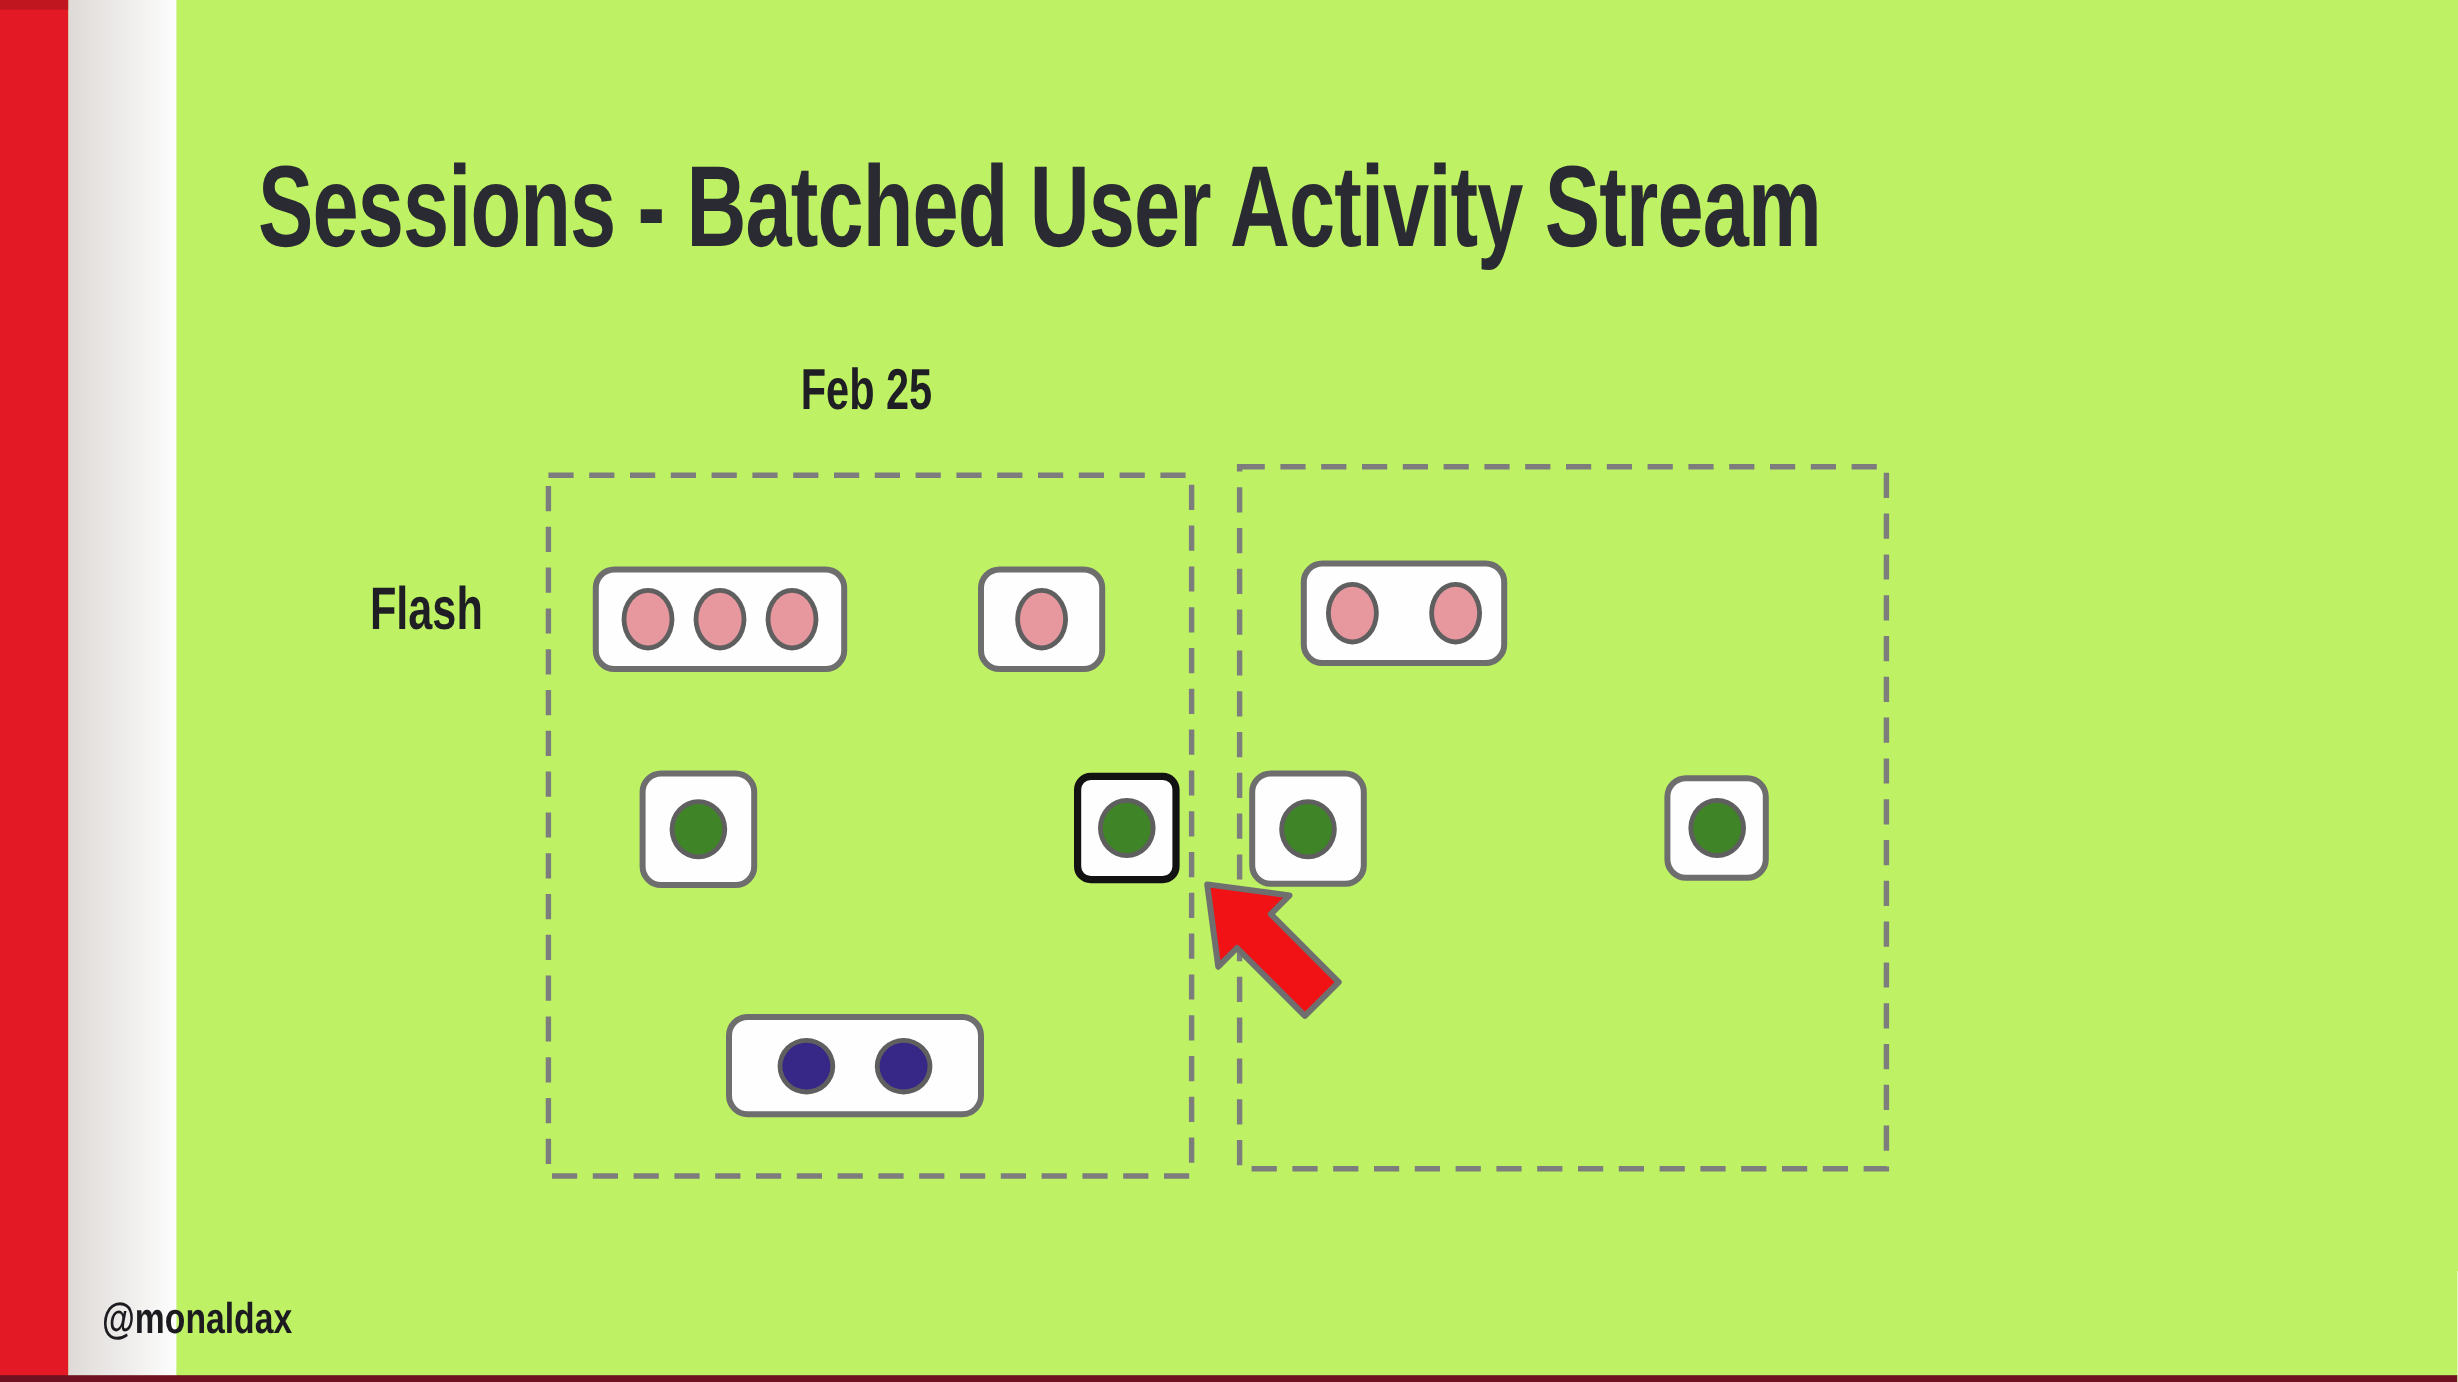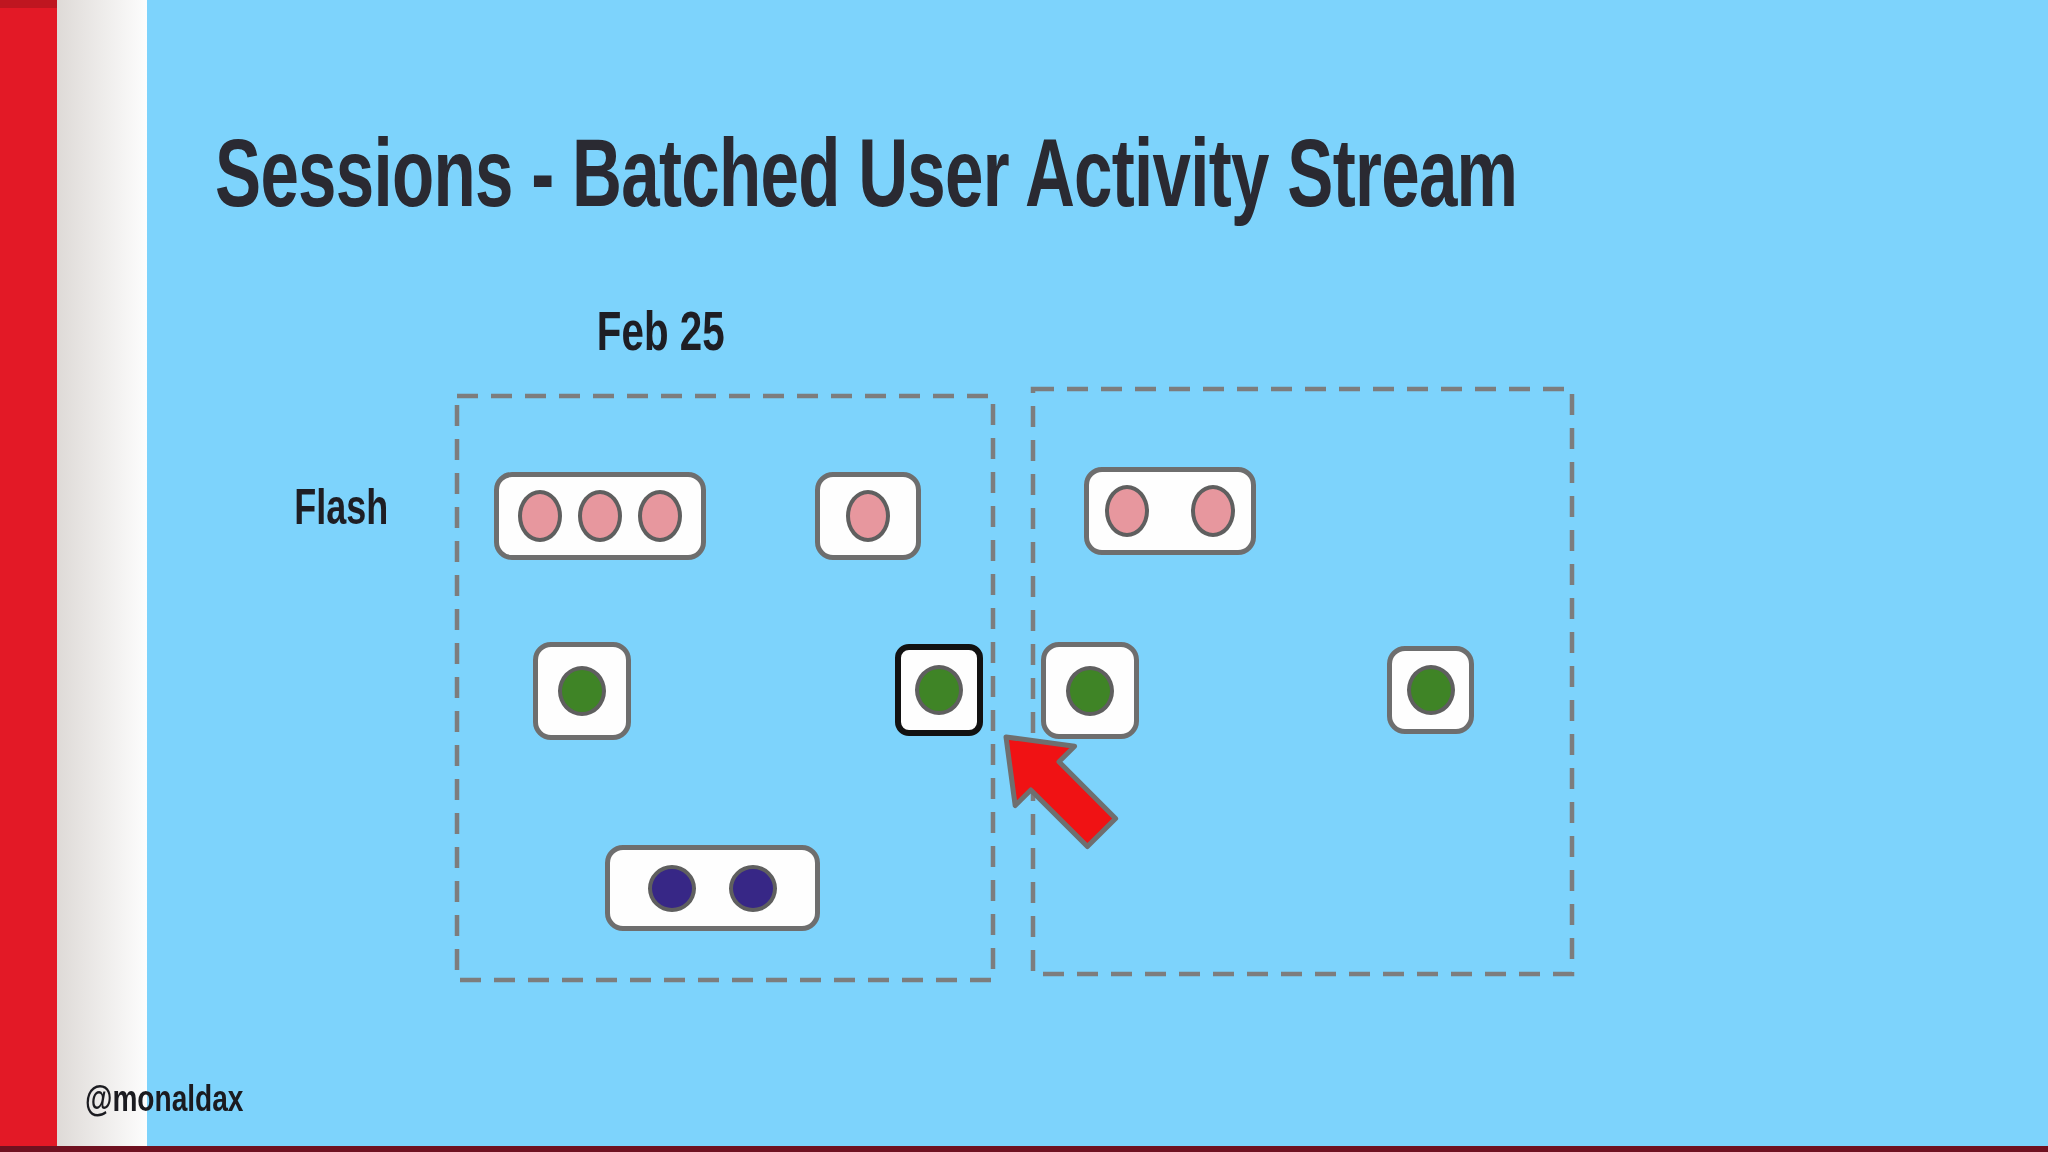--- a/index.html
+++ b/index.html
@@ -1,41 +1,41 @@
 <!DOCTYPE html>
 <html><head>
 <meta charset="utf-8">
 <style>
   html,body{margin:0;padding:0;background:#ffffff;}
   .slide{
     position:relative;
     width:2048px;height:1152px;
     overflow:hidden;
-    background:#7dd3fc;
+    background:#bef264;
     font-family:"Liberation Sans",sans-serif;
     color:#24242c;
   }
   .sidebar{position:absolute;left:0;top:0;width:57px;height:1152px;background:#e31926;}
   .sidebar-cap{position:absolute;left:0;top:0;width:57px;height:8px;background:#bf1620;}
   .sidebar-shadow{position:absolute;left:57px;top:0;width:90px;height:1152px;
     background:linear-gradient(to right,#dedad7,#fdfdfd);}
   .bottom-strip{position:absolute;left:0;bottom:0;width:2048px;height:6px;background:#6f1120;}
 
   .title{position:absolute;left:215px;top:118px;font-size:96px;font-weight:600;
     white-space:nowrap;color:#2a2a32;transform:scaleX(.72);transform-origin:left top;
     letter-spacing:-1px;}
 
-  .col-label{position:absolute;top:298px;width:300px;text-align:left;font-size:56px;
+  .col-label{position:absolute;top:298px;width:300px;text-align:center;font-size:48px;
     font-weight:600;color:#1e1e24;}
   .col-label>span{display:inline-block;transform:scaleX(.72);transform-origin:center top;
     white-space:nowrap;}
   .col-feb25{left:572px;}
   .col-feb26{left:1168px;top:295px;}
 
-  .row-label{position:absolute;left:191px;width:300px;text-align:center;font-size:50px;
+  .row-label{position:absolute;left:205px;width:300px;text-align:center;font-size:50px;
     font-weight:600;color:#1e1e24;}
   .row-label>span{display:inline-block;transform:scaleX(.72);transform-origin:center top;
     white-space:nowrap;}
   .row-flash{top:478px;}
   .row-jessica{top:663px;}
   .row-luke{top:858px;}
 
   .overlay{position:absolute;left:0;top:0;width:2048px;height:1152px;pointer-events:none;}
 
   .session{position:absolute;box-sizing:border-box;background:#fefefe;

